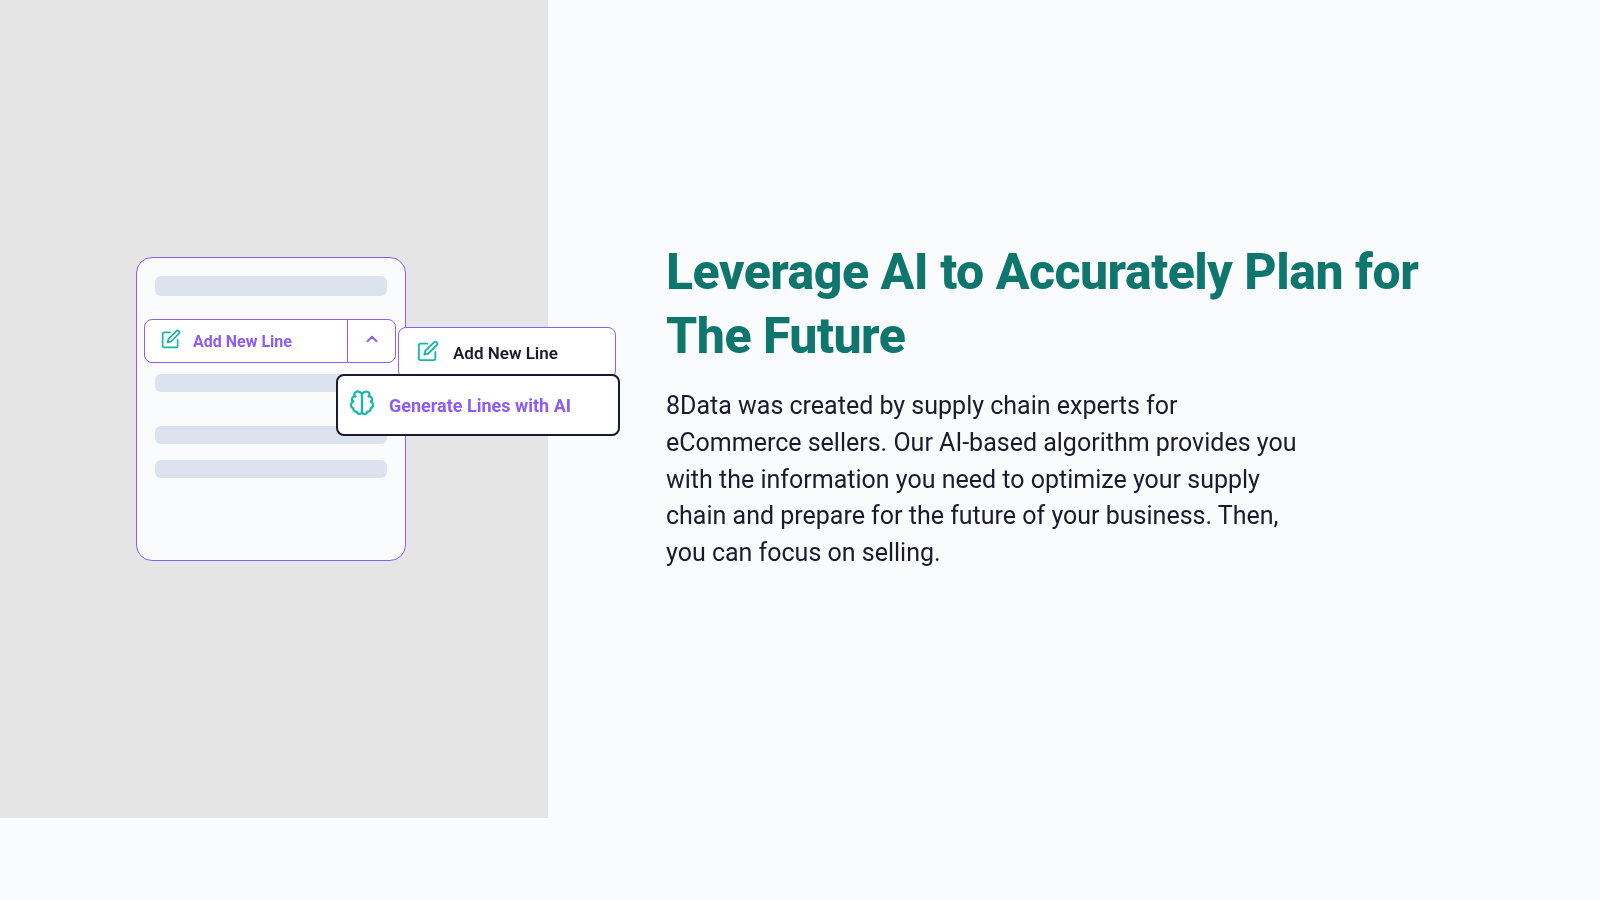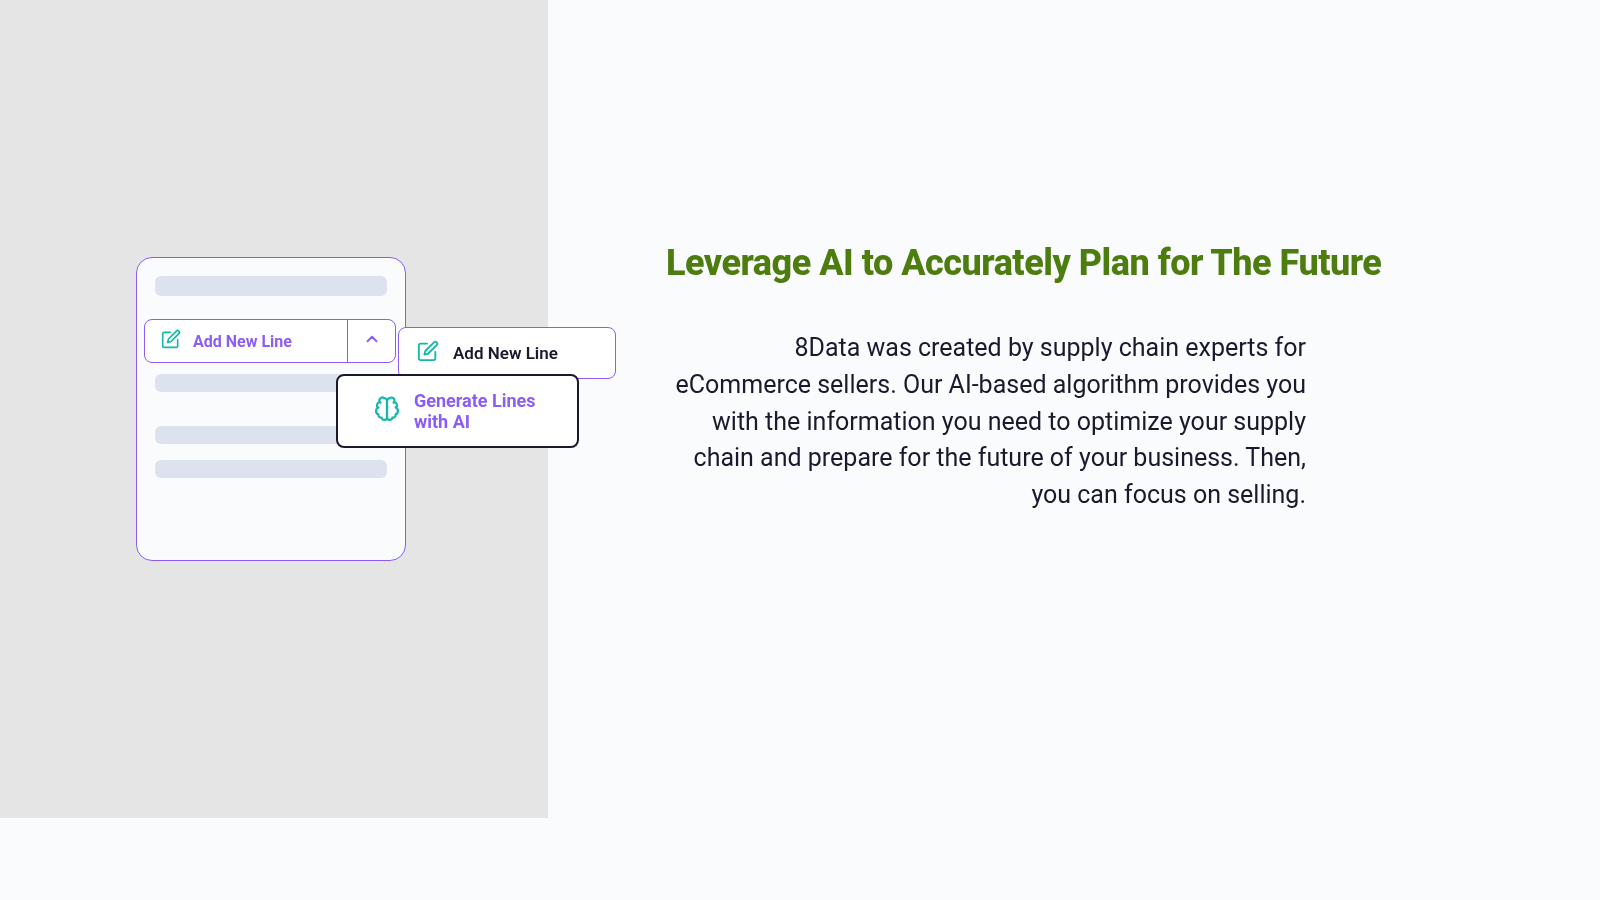--- a/index.html
+++ b/index.html
@@ -20,33 +20,32 @@
       height: 818px;
       background: #e5e5e5;
       position: relative;
     }
     .right-panel {
       flex: 1;
       background: #fafbfd;
       padding: 240px 120px 0 118px;
     }
     .heading {
-      font-size: 36px;
+      font-size: 50px;
       font-weight: 800;
-      color: #4d7c0f;
+      color: #0f766e;
       line-height: 1.28;
-      margin-bottom: 44px;
+      margin-bottom: 20px;
       letter-spacing: -0.5px;
     }
     .body-text {
       font-size: 25px;
       color: #1a1a2e;
       line-height: 1.47;
       max-width: 640px;
-      text-align: right;
     }
     .mockup-card {
       position: absolute;
       left: 136px;
       top: 257px;
       width: 270px;
       height: 304px;
       background: #fafbfd;
       border: 1.5px solid #8B5CF6;
       border-radius: 16px;
@@ -126,23 +125,23 @@
       padding: 12px 18px;
       display: flex;
       align-items: center;
       gap: 14px;
       margin-bottom: 4px;
     }
     .popup-item.selected {
       position: absolute;
       left: -62px;
       top: 47px;
-      width: 243px;
+      width: 284px;
       border: 2.5px solid #1a1a2e;
-      padding: 14px 36px;
+      padding: 14px 11px;
       z-index: 2;
     }
     .popup-item-label {
       color: #1a1a2e;
       font-weight: 600;
       font-size: 17px;
     }
     .popup-item.selected .popup-item-label {
       color: #8B5CF6;
       font-weight: 700;

